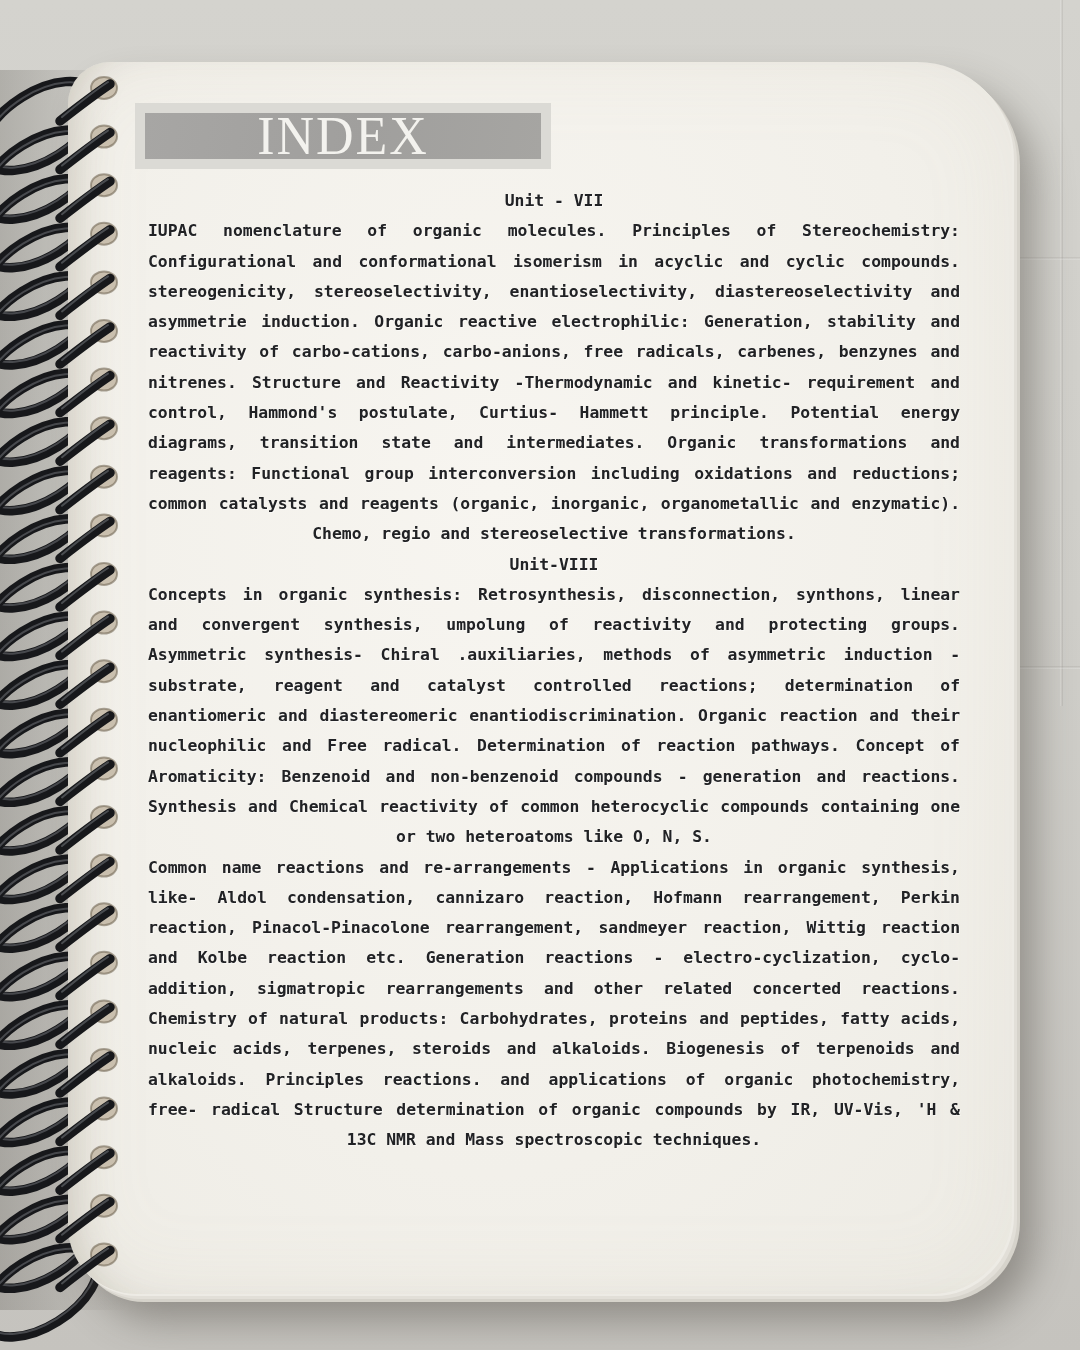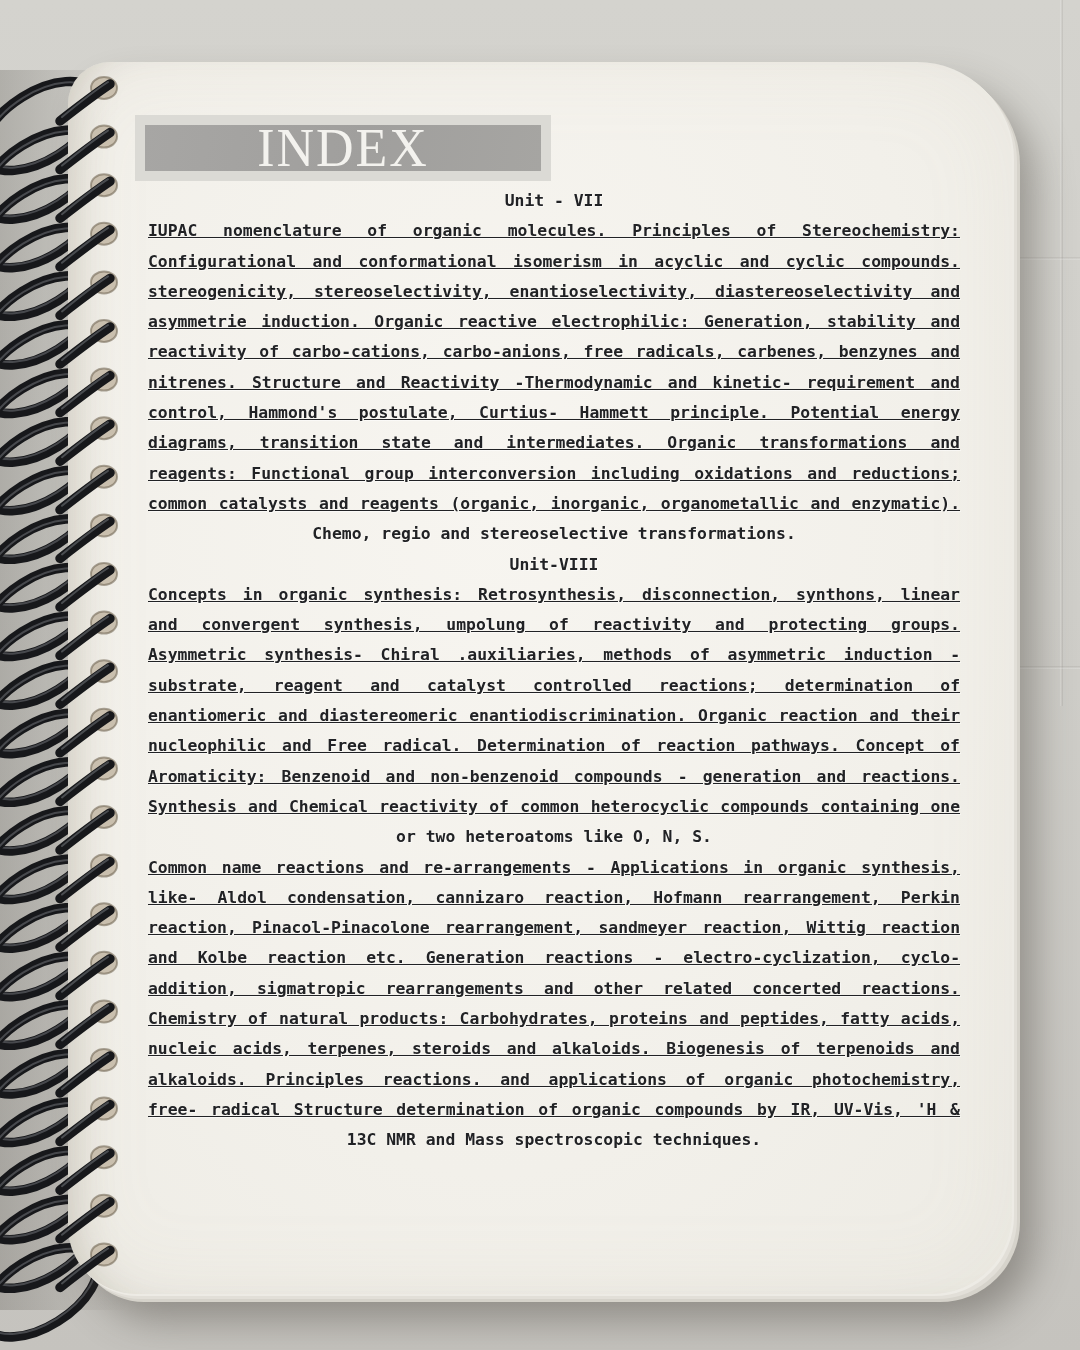--- a/index.html
+++ b/index.html
@@ -48,21 +48,21 @@
       8px 8px 0 0 #d6d3cb,
       22px 26px 38px rgba(70,65,58,.42),
       inset 32px 0 42px -28px rgba(130,120,100,.32),
       inset 0 0 90px rgba(190,180,160,.10);
   }
 
   
   .content { position: absolute; inset: 0; z-index: 4; }
 
   .banner-outer {
-    position: absolute; left: 135px; top: 115px; width: 416px; height: 66px;
+    position: absolute; left: 135px; top: 103px; width: 416px; height: 66px;
     background: var(--banner-outer, #dbdad5);
   }
   .banner-inner {
     position: absolute; inset: 10px;
     background: var(--banner-inner, #a3a2a0);
     background-image: linear-gradient(100deg, #a7a6a4 0%, #a09f9d 55%, #a6a5a2 100%);
     display: flex; align-items: center; justify-content: center;
   }
   .banner-title {
     font-family: "Liberation Serif", "DejaVu Serif", serif;
@@ -76,21 +76,21 @@
     position: absolute; left: 148px; top: 191px; width: 812px;
     color: var(--ink, #212225);
   }
   .tline {
     height: 30.3px; line-height: 30.3px;
     font: bold 16.4px "DejaVu Sans Mono", monospace;
     white-space: nowrap;
     text-align: center;
     text-shadow: 1px 1px 0 rgba(255,255,255,.5);
   }
-  .tline.just { white-space: normal; text-align: justify; text-align-last: justify; text-decoration: underline; }
+  .tline.just { white-space: normal; text-align: justify; text-align-last: justify; }
 </style>
 </head>
 <body>
 
 <div class="desk-shadow"></div>
 <div class="desk-seam seam-v"></div>
 <div class="desk-seam seam-h1"></div>
 <div class="desk-seam seam-h2"></div>
 
 <svg id="coils-behind" class="coils" width="150" height="1350" viewBox="0 0 150 1350">

